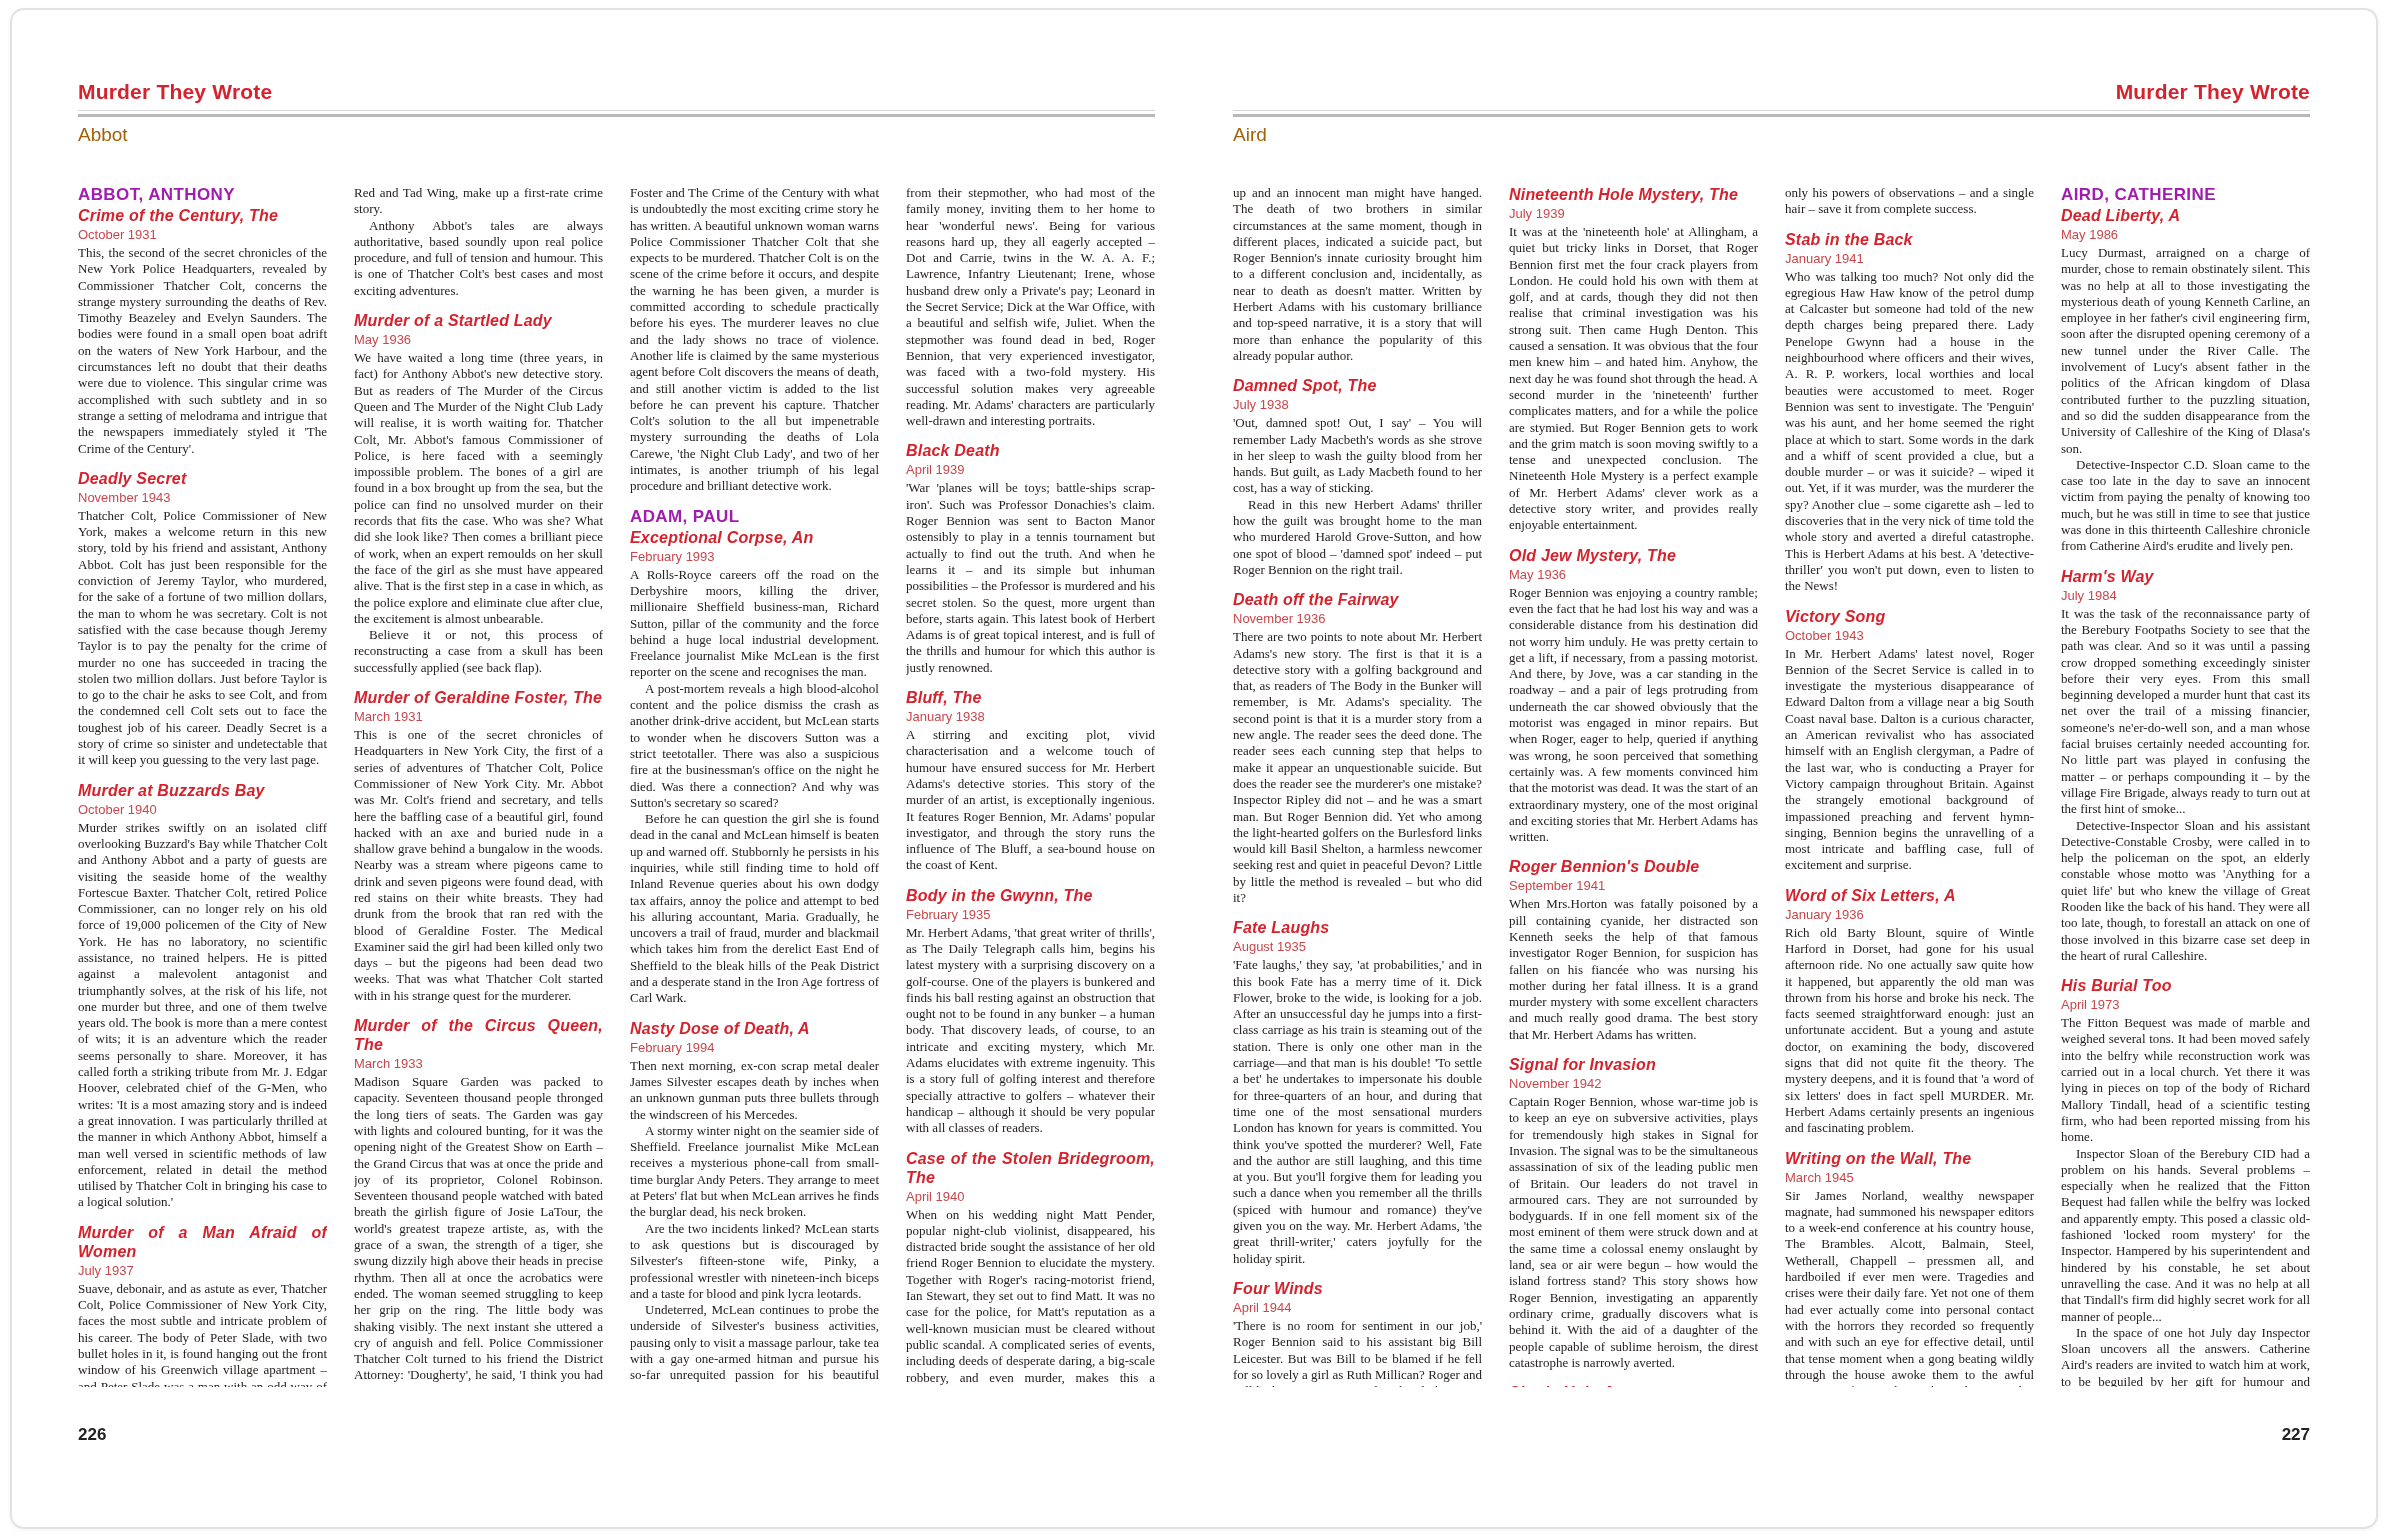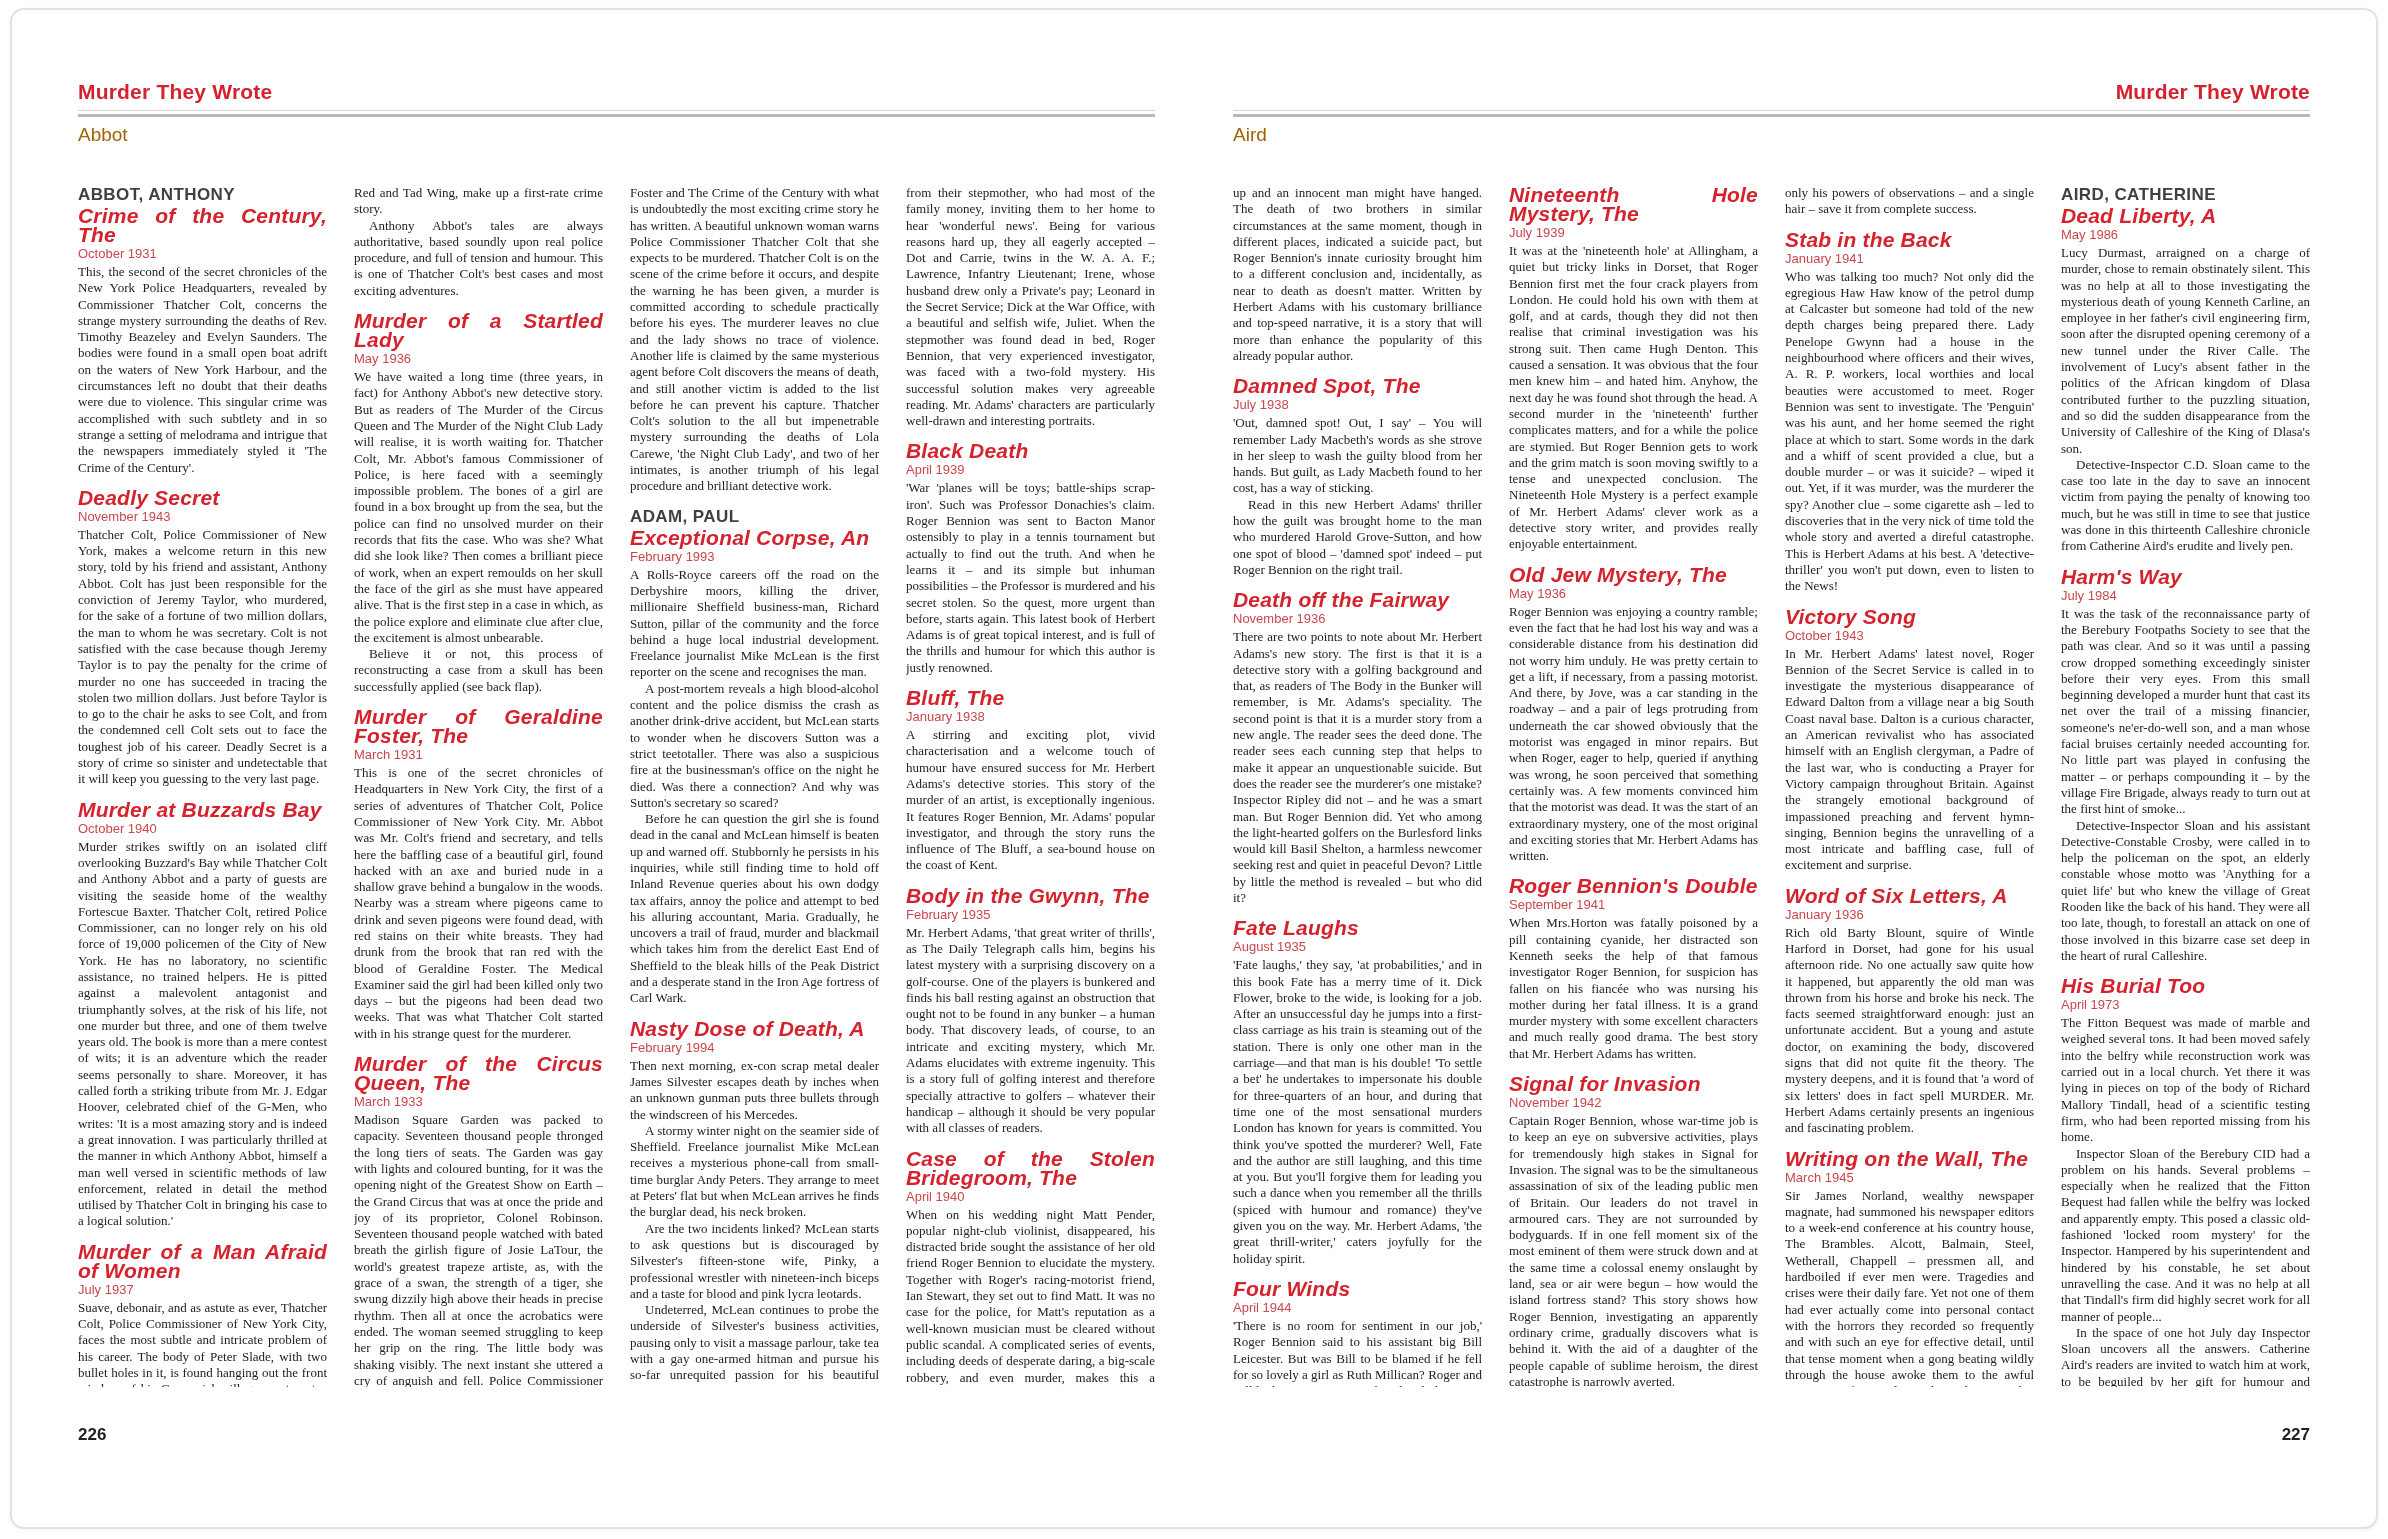--- a/index.html
+++ b/index.html
@@ -16,22 +16,22 @@
   .hdr-rule{height:3px;border-top:1px solid #d6d6d6;border-bottom:3px solid #b9b9b9;margin-bottom:7px;}
   .section-word{font-size:19px;color:#a16207;}
   .page.right .section-word{}
   .cols{position:absolute;top:105px;left:0;display:flex;gap:27px;}
   .col{width:249px;height:1202px;overflow:hidden;
        font-family:"Liberation Serif",serif;font-size:13px;line-height:16.3px;
        color:#26211f;text-align:justify;}
   .entry{margin-top:12px;}
   .col > .entry:first-child{margin-top:0;}
   .author{font-family:"Liberation Sans",sans-serif;font-size:17px;font-weight:bold;
-          color:#404040;margin:0 0 1px 0;letter-spacing:0.4px;line-height:20px;}
-  .title{font-family:"Liberation Sans",sans-serif;font-size:21px;font-weight:bold;
+          color:#a21caf;margin:0 0 1px 0;letter-spacing:0.4px;line-height:20px;}
+  .title{font-family:"Liberation Sans",sans-serif;font-size:16px;font-weight:bold;
          font-style:italic;color:#d5232e;margin:0;line-height:19px;letter-spacing:0.2px;}
   .date{font-family:"Liberation Sans",sans-serif;font-size:13px;color:#c8474c;
         line-height:17px;margin:1px 0 2px 0;}
   .para{margin:0;}
   .para + .para{text-indent:15px;}
   .page-num{position:absolute;bottom:0;font-size:17px;font-weight:bold;color:#222;}
   .page.left .page-num{left:0;}
   .page.right .page-num{right:0;}
 </style>
 </head>

